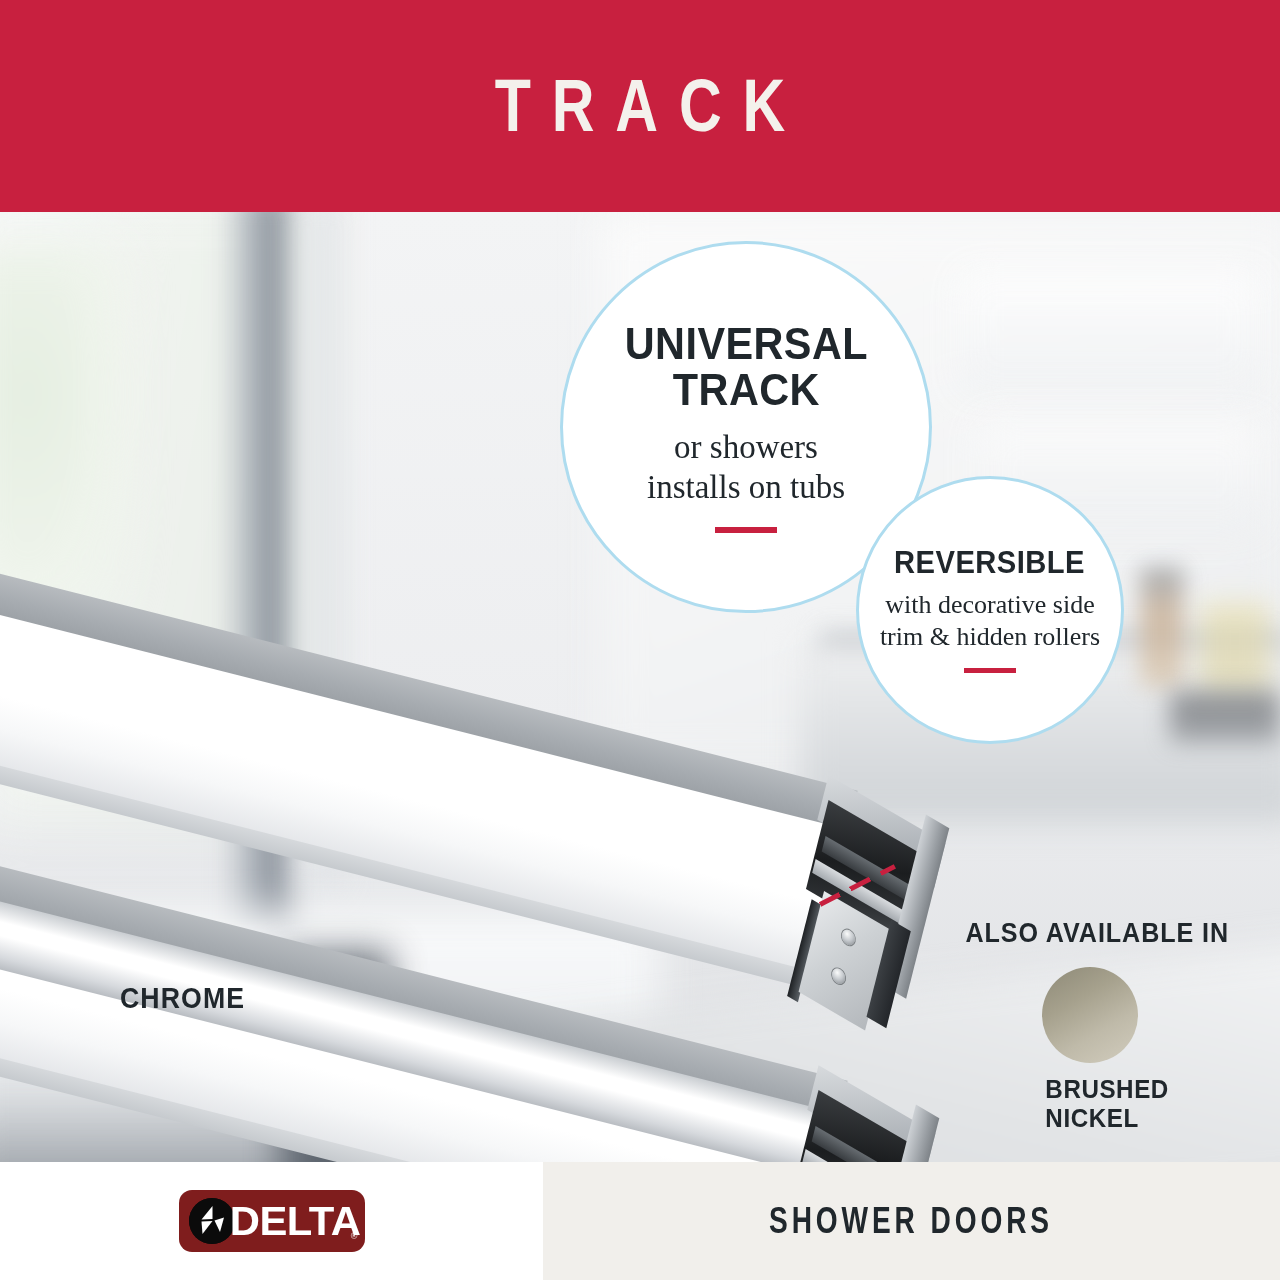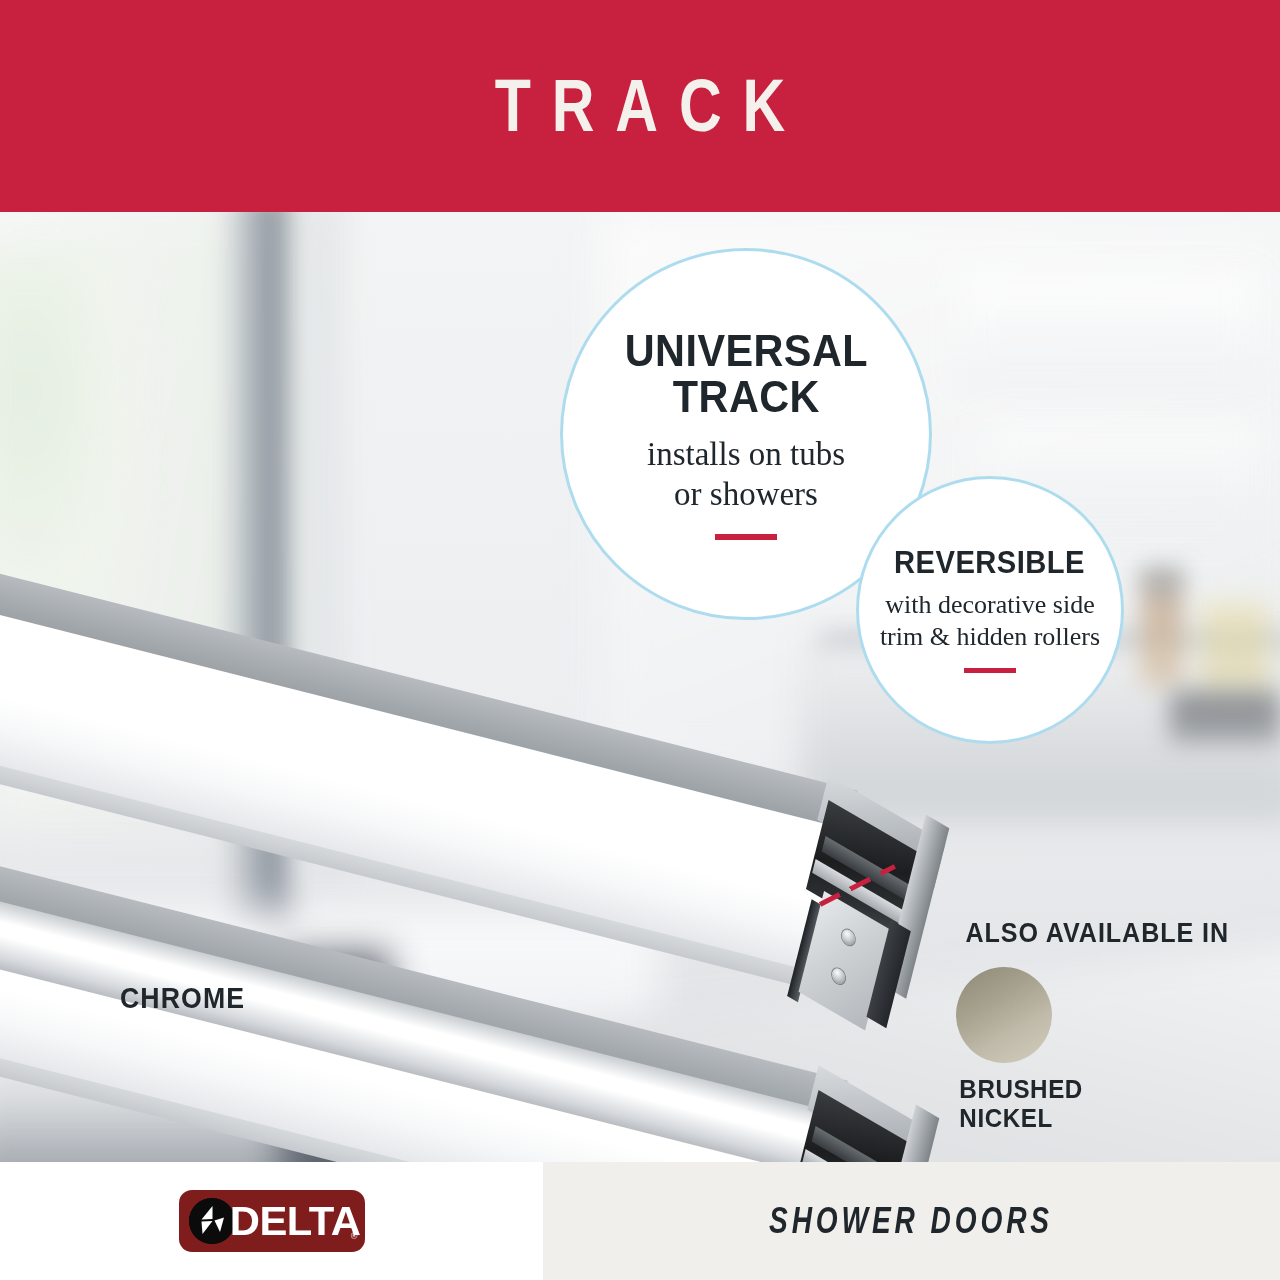--- a/index.html
+++ b/index.html
@@ -225,21 +225,21 @@
   
   .circle{
     position:absolute;border-radius:50%;
     background:#FFFFFF;
     border:3px solid #AEDCEF;
     box-sizing:border-box;
     display:flex;flex-direction:column;
     align-items:center;justify-content:center;
     text-align:center;
   }
-  .circle-primary{ left:560px; top:248px; width:372px; height:372px; }
+  .circle-primary{ left:560px; top:241px; width:372px; height:372px; }
   .circle-secondary{ left:856px; top:476px; width:268px; height:268px; }
 
   .c-head{
     color:#20272C;
     font-family:"Liberation Sans Narrow","Liberation Sans",sans-serif;
     font-weight:bold;
     letter-spacing:.5px;
     line-height:1.04;
   }
   .circle-primary .c-head{ font-size:44px; transform:scaleX(.94); }
@@ -280,21 +280,21 @@
     text-align:center;
   }
   .finishes-title{
     color:#20272C;
     font-family:"Liberation Sans Narrow","Liberation Sans",sans-serif;
     font-weight:bold;font-size:27px;letter-spacing:1px;
     transform:scaleX(.93);
     white-space:nowrap;
   }
   .swatch-row{
-    display:flex;justify-content:space-between;gap:38px;margin-top:18px;
+    display:flex;justify-content:center;gap:38px;margin-top:18px;
   }
   .swatch-col{ width:96px; }
   .swatch{
     width:96px;height:96px;border-radius:50%;margin:0 auto;
   }
   .sw-nickel{
     background:linear-gradient(150deg,#8D8977 0%,#A6A18D 35%,#BFBAA9 65%,#D2CDBE 100%);
   }
   .sw-black{
     background:linear-gradient(150deg,#37352F 0%,#2B2924 55%,#232119 100%);
@@ -311,21 +311,21 @@
   .footer{
     position:absolute;left:0;top:1162px;width:1280px;height:118px;
     display:flex;
   }
   .footer-left{
     width:543px;height:100%;background:#FFFFFF;
     display:flex;align-items:center;justify-content:center;
   }
   .footer-right{
     flex:1;height:100%;background:#F1EFEB;
-    display:flex;align-items:center;justify-content:center;font-style:italic;
+    display:flex;align-items:center;justify-content:center;
   }
   .footer-right-text{
     color:#20272C;
     font-family:"Liberation Sans Narrow","Liberation Sans",sans-serif;
     font-weight:bold;font-size:36px;letter-spacing:5px;
     transform:scaleX(.78);
     white-space:nowrap;
   }
   
   .delta-logo{
@@ -432,22 +432,22 @@
       </div>
     </div>
   </div>
 
   <div class="circle circle-primary">
     <div class="c-head">
       <div>UNIVERSAL</div>
       <div>TRACK</div>
     </div>
     <div class="c-sub">
+      <div>or showers</div>
       <div>installs on tubs</div>
-      <div>or showers</div>
     </div>
     <div class="c-rule"></div>
   </div>
 
   <div class="circle circle-secondary">
     <div class="c-head">REVERSIBLE</div>
     <div class="c-sub">
       <div>with decorative side</div>
       <div>trim &amp; hidden rollers</div>
     </div>

